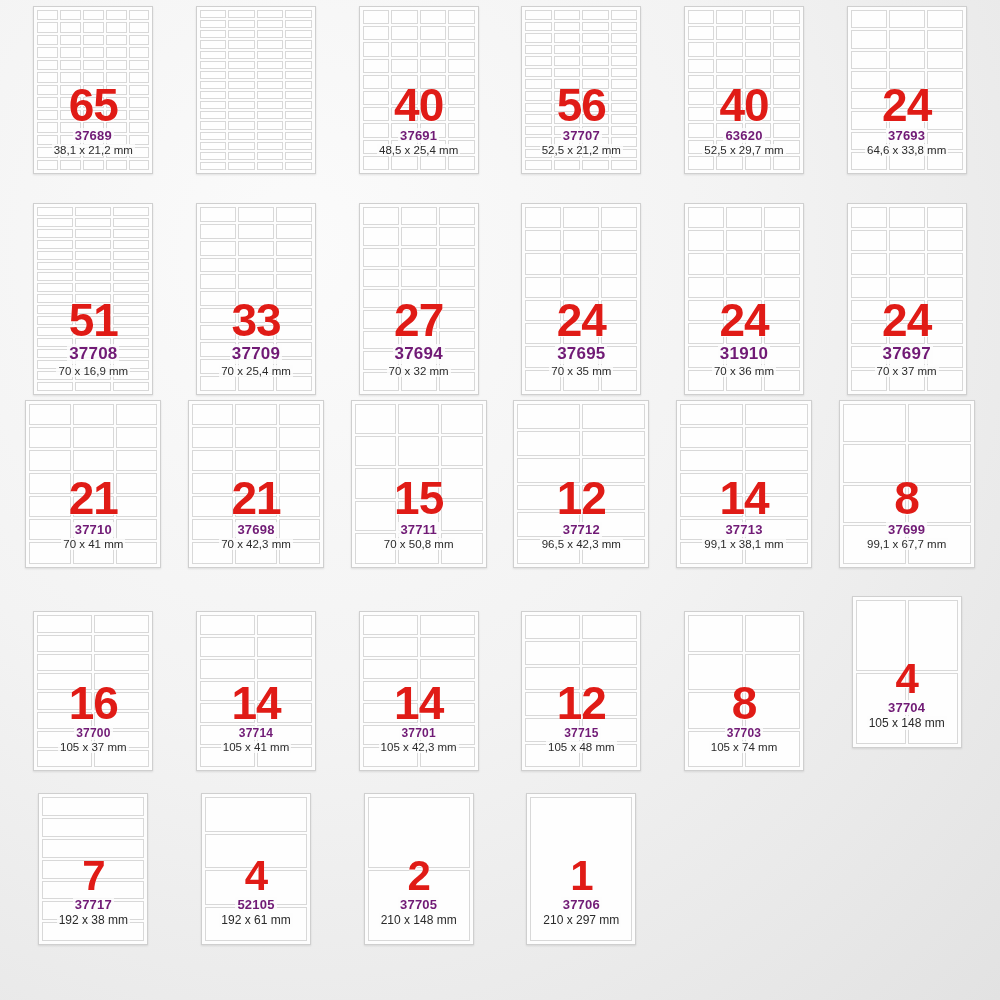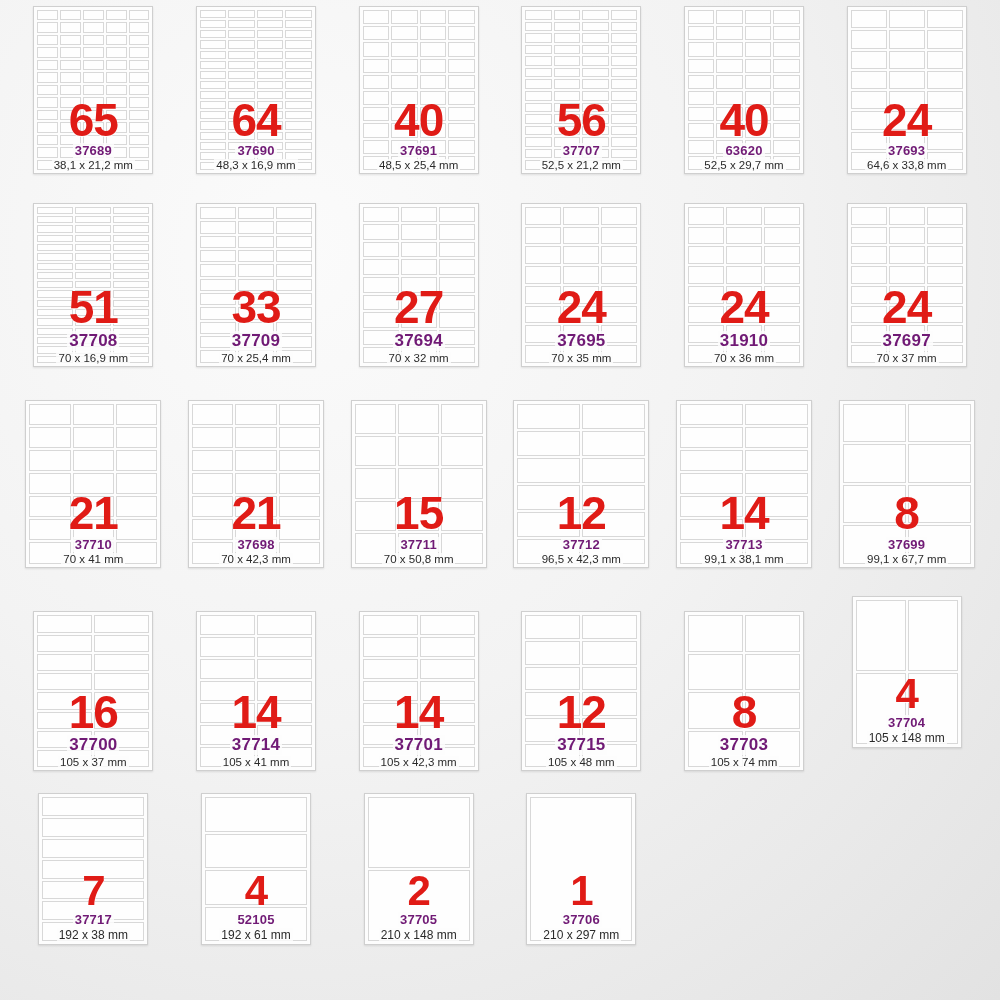--- a/index.html
+++ b/index.html
@@ -55,21 +55,21 @@
   }
   .lbl {
     border: 1px solid #d8d8d8;
     background: #fefefe;
     box-sizing: border-box;
   }
   .overlay {
     position: absolute;
     left: 0;
     right: 0;
-    bottom: 0;
+    bottom: 15px;
     display: flex;
     flex-direction: column;
     align-items: center;
     justify-content: flex-end;
     padding-bottom: 2px;
     pointer-events: none;
   }
   .count {
     color: #e01b16;
     font-weight: bold;
@@ -91,33 +91,33 @@
     background: rgba(253,253,253,0.82);
     padding: 0 2px;
     white-space: nowrap;
   }
   
   .r0 .card { width: 120px; height: 168px; }
   .r0 .count { font-size: 46px; }
   .r0 .code  { font-size: 13px; }
   .r0 .dims  { font-size: 11.5px; }
 
-  .r1 .card { width: 120px; height: 164px; }
+  .r1 .card { width: 120px; height: 192px; }
   .r1 .count { font-size: 46px; }
   .r1 .code  { font-size: 17px; }
   .r1 .dims  { font-size: 11.5px; }
 
   .r2 .card { width: 136px; height: 168px; }
   .r2 .count { font-size: 46px; }
   .r2 .code  { font-size: 13px; }
   .r2 .dims  { font-size: 11.5px; }
 
   .r3 .card { width: 120px; height: 160px; margin-top: 15px; }
   .r3 .count { font-size: 46px; }
-  .r3 .code  { font-size: 17px; }
+  .r3 .code  { font-size: 12px; }
   .r3 .dims  { font-size: 11.5px; }
 
   .r4 .card { width: 110px; height: 152px; }
   .r4 .count { font-size: 42px; }
   .r4 .code  { font-size: 13px; }
   .r4 .dims  { font-size: 12px; }
 </style>
 </head>
 <body>
 
@@ -260,25 +260,20 @@
             <div class="lbl"></div>
             <div class="lbl"></div>
             <div class="lbl"></div>
             <div class="lbl"></div>
             <div class="lbl"></div>
             <div class="lbl"></div>
             <div class="lbl"></div>
             <div class="lbl"></div>
             <div class="lbl"></div>
           </div>
-          <div class="overlay">
-            <div class="count">64</div>
-            <div class="code">37690</div>
-            <div class="dims">48,3 x 16,9 mm</div>
-          </div>
         </div>
       </div>
       <div class="cell r0">
         <div class="card">
           <div class="labels" style="grid-template-columns: repeat(4, 1fr); grid-template-rows: repeat(10, 1fr);">
             <div class="lbl"></div>
             <div class="lbl"></div>
             <div class="lbl"></div>
             <div class="lbl"></div>
             <div class="lbl"></div>

